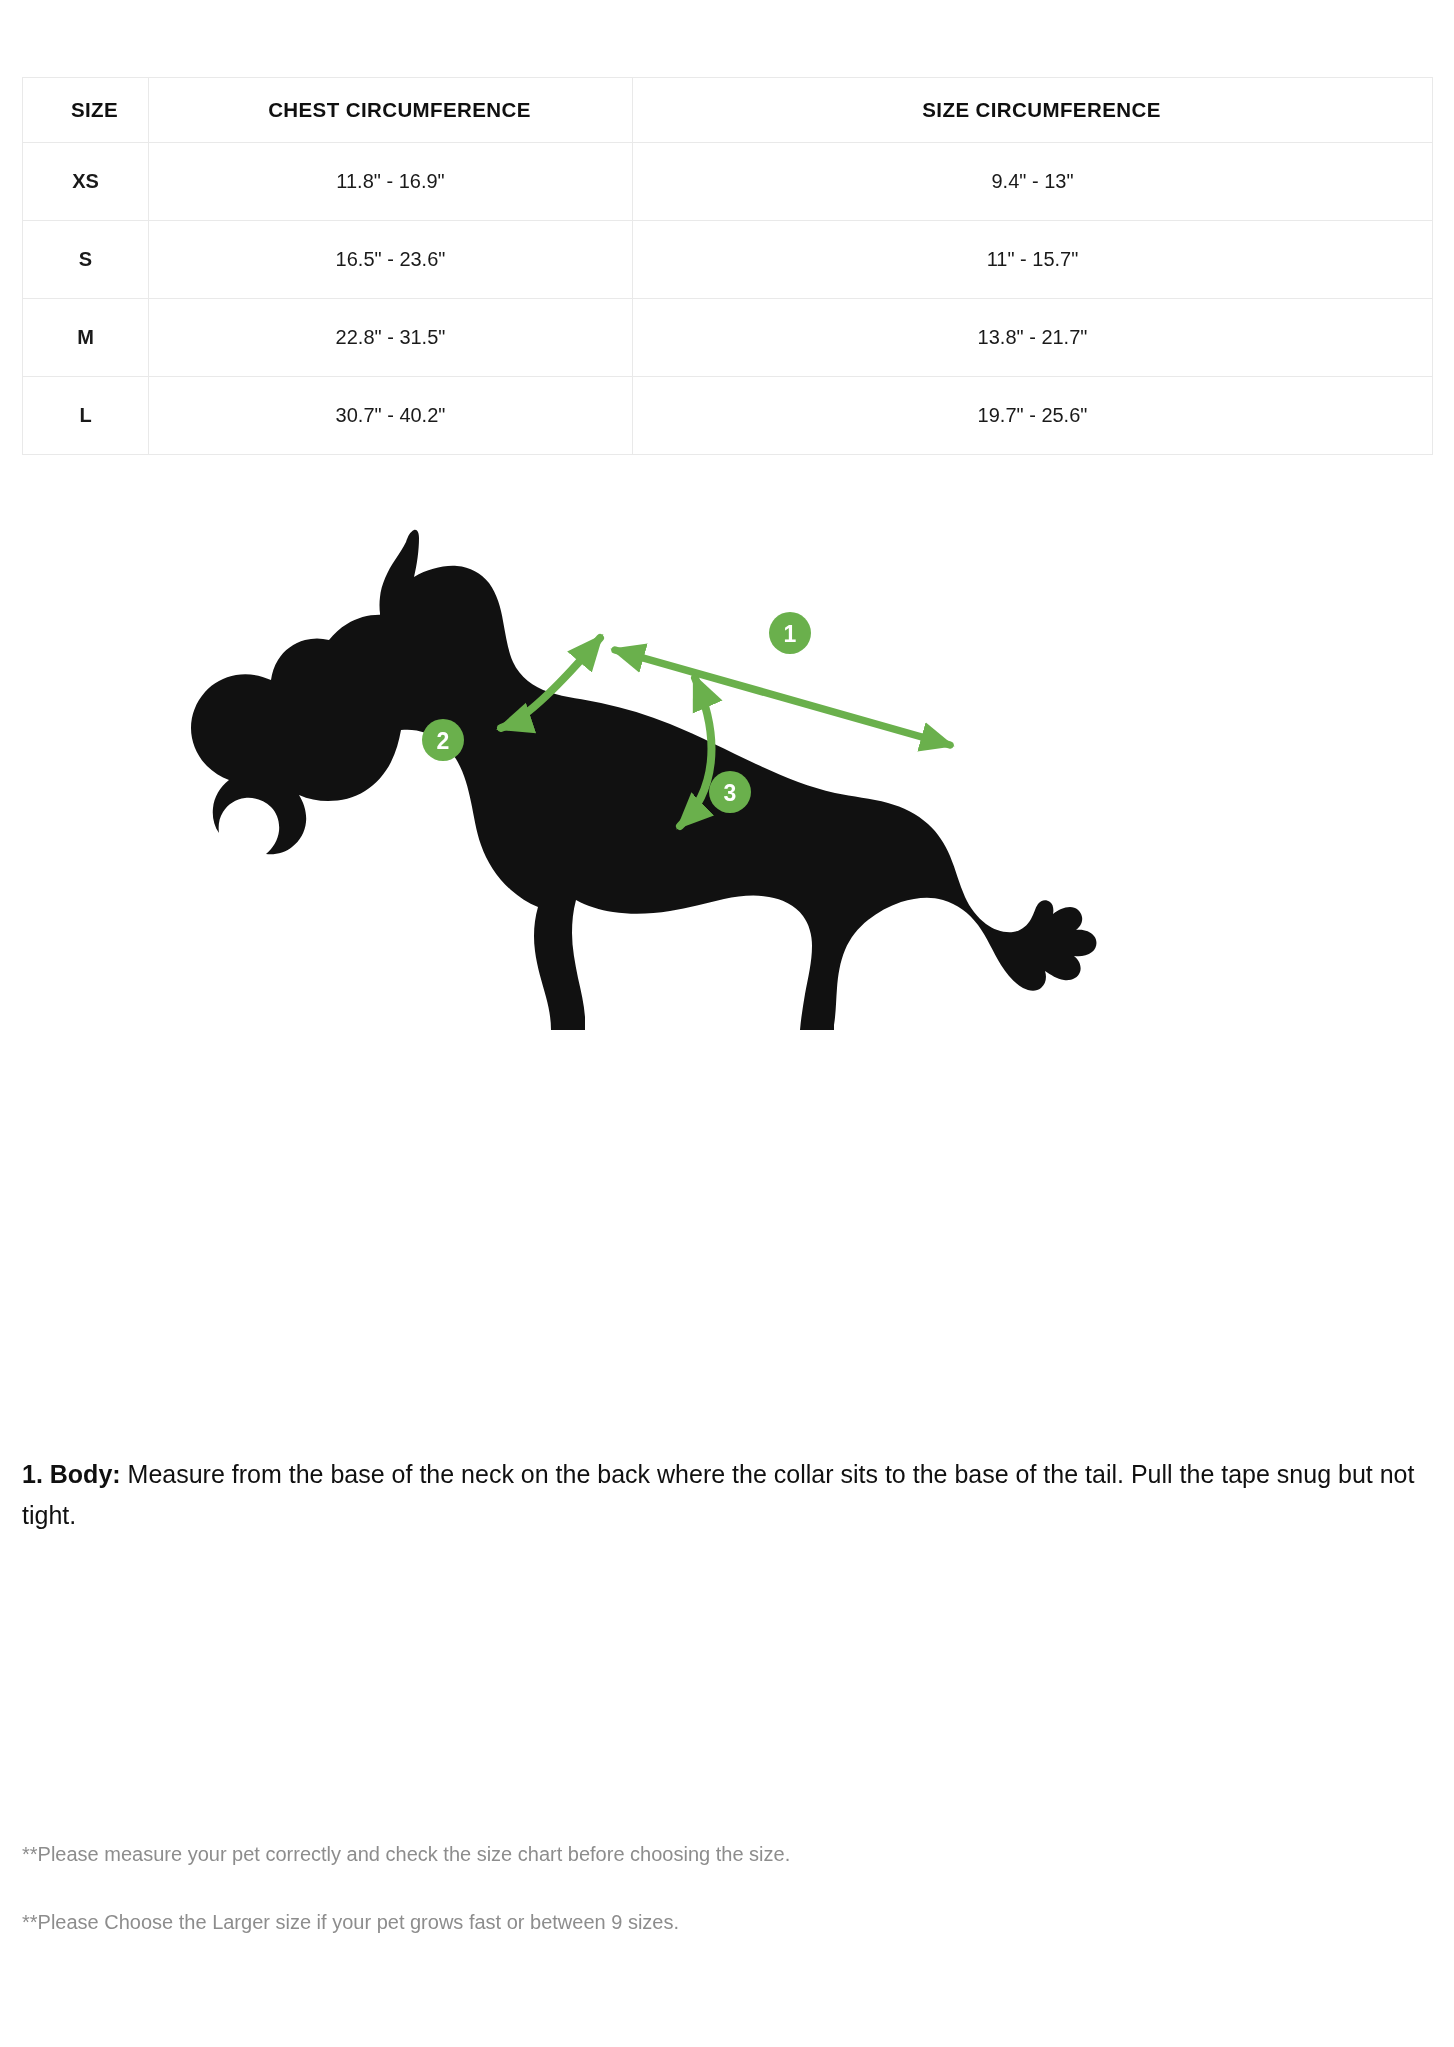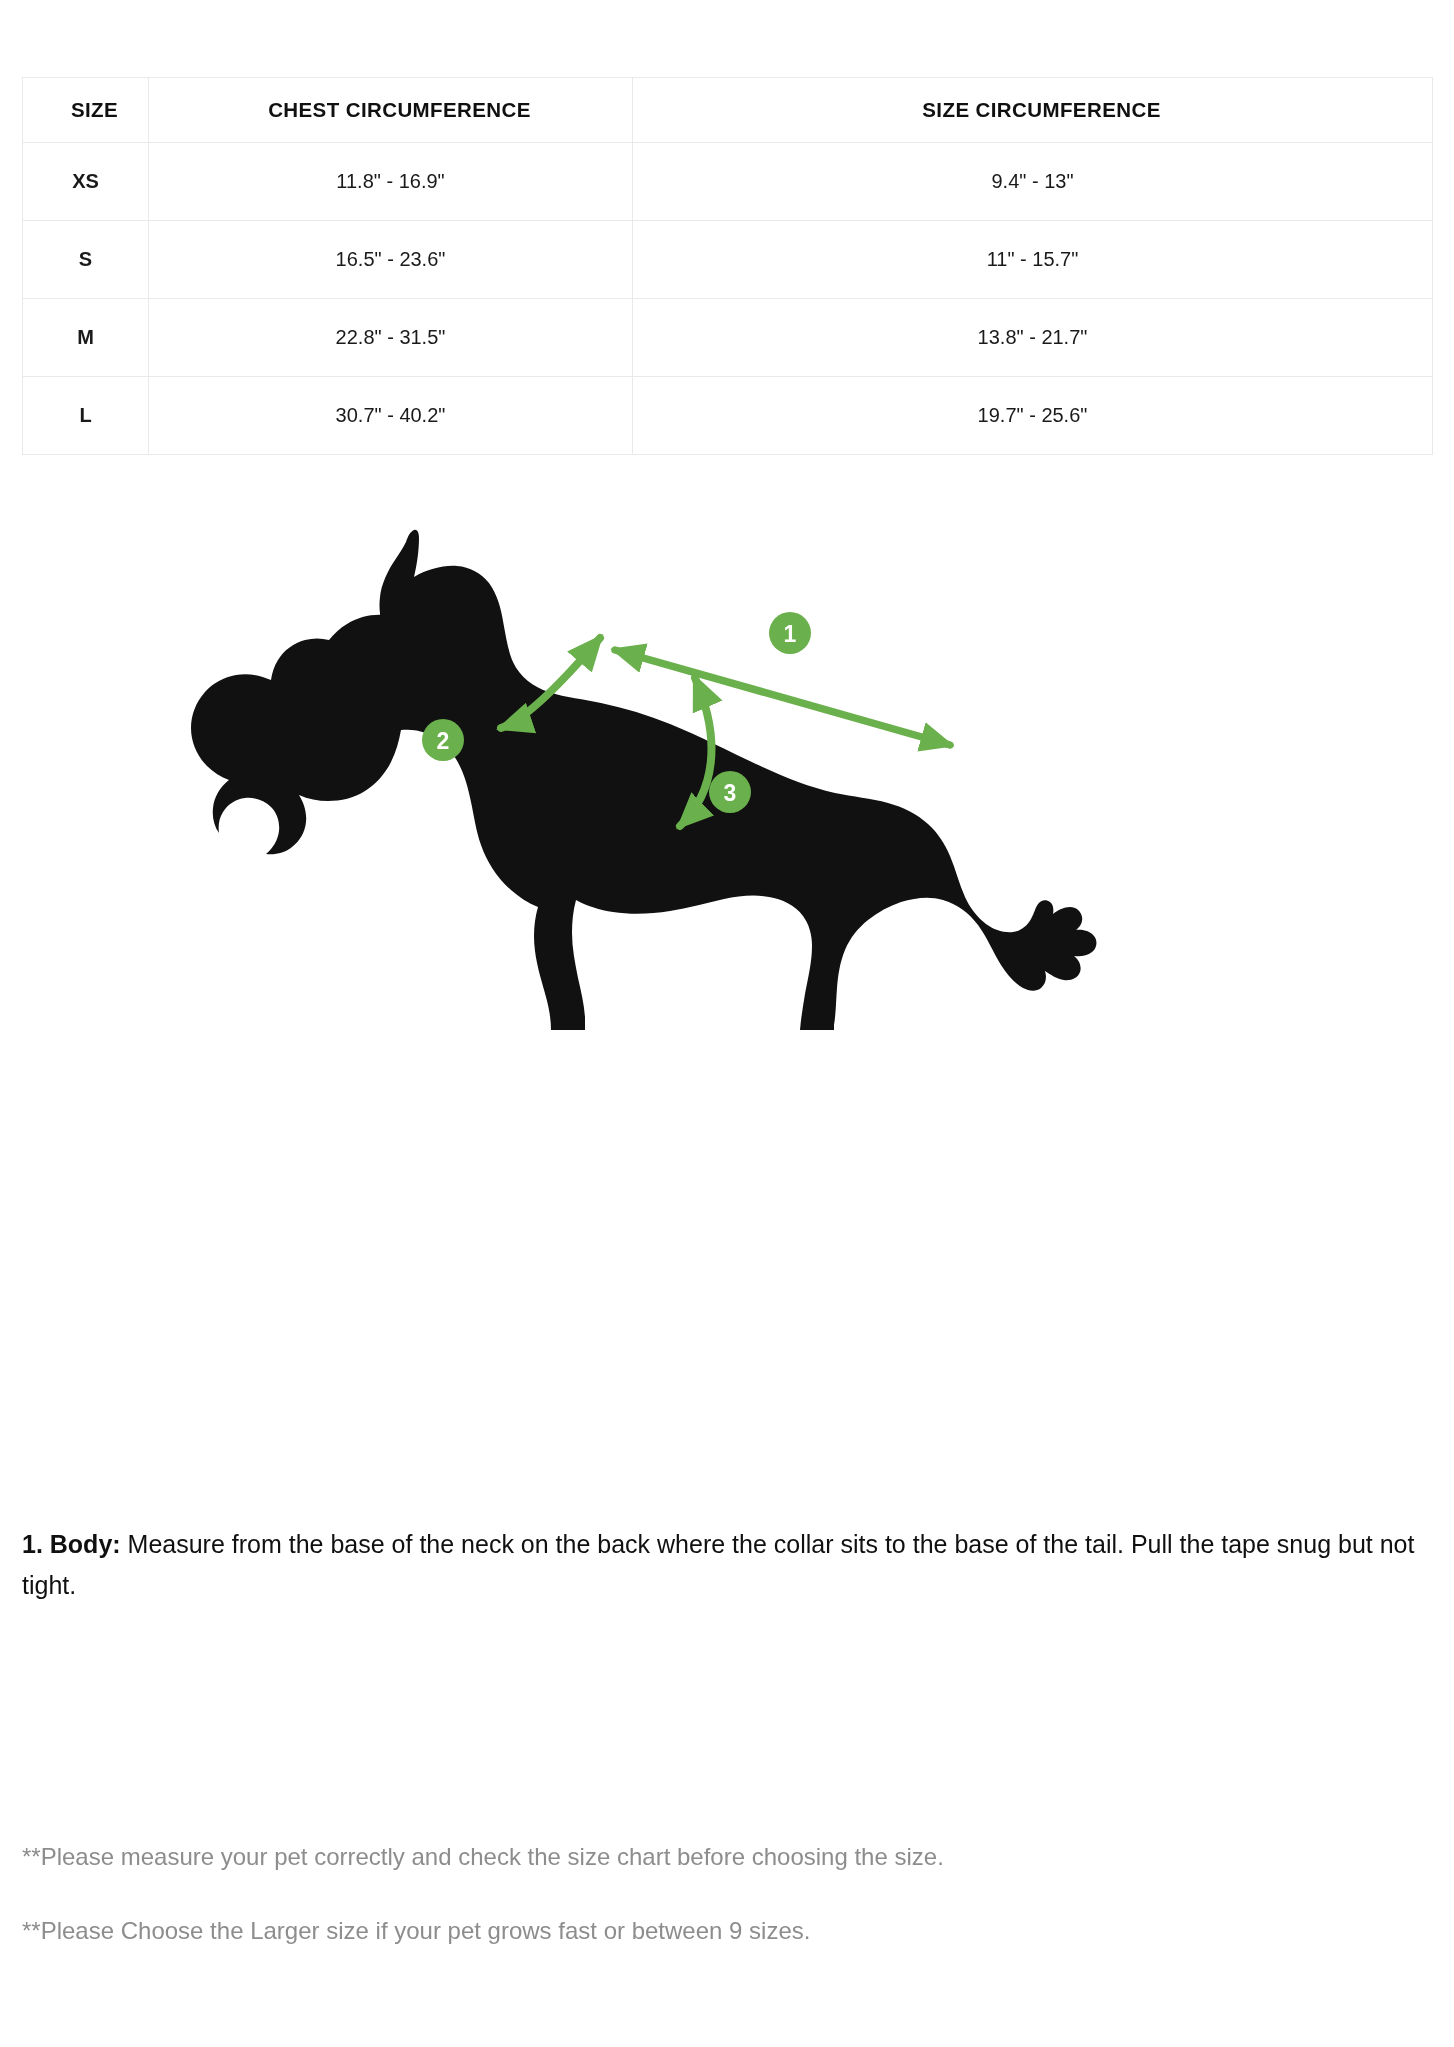--- a/index.html
+++ b/index.html
@@ -64,42 +64,42 @@
     top: 470px;
     width: 1454px;
     height: 560px;
   }
   .diagram svg { display: block; width: 1454px; height: 560px; }
 
   
   .instructions {
     position: absolute;
     left: 22px;
-    top: 1524px;
+    top: 1454px;
     width: 1410px;
   }
   .inst-p {
     font-size: 25px;
     line-height: 1.62;
     color: #101010;
     margin: 0 0 26px 0;
     font-weight: 400;
   }
   .inst-p b {
     font-weight: 700;
   }
 
   .notes {
     position: absolute;
     left: 22px;
     top: 1838px;
     width: 1410px;
   }
   .note-p {
-    font-size: 24px;
+    font-size: 20px;
     line-height: 1.6;
     color: #8d8d8d;
     margin: 0 0 36px 0;
     font-weight: 400;
   }
 </style>
 </head>
 <body>
 
 <div class="page">

